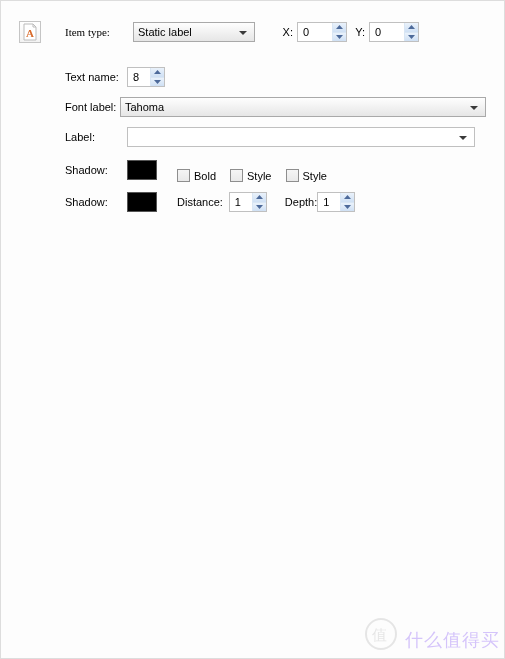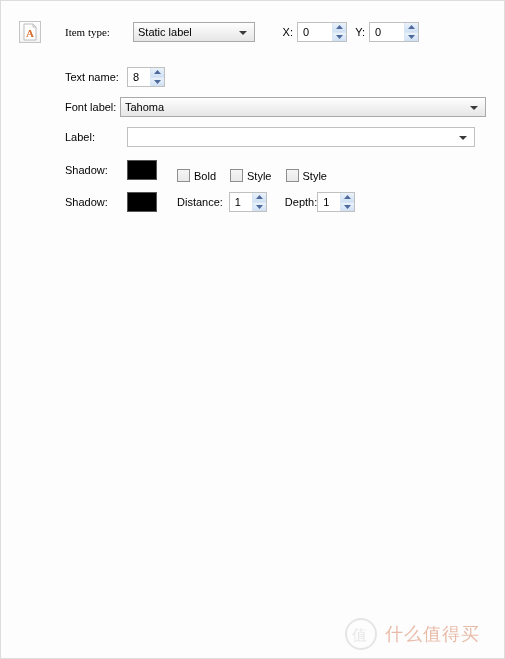--- a/index.html
+++ b/index.html
@@ -88,25 +88,25 @@
     border: 1px solid #8e8e8e;
     background: linear-gradient(#f5f5f5,#e9e9e9);
     display: inline-block;
     vertical-align: middle;
     margin-right: 4px;
   }
   .check-wrap { display: flex; align-items: center; margin-right: 14px; }
   .check-wrap span { vertical-align: middle; margin-top: 12px; }
   .watermark {
     position: absolute;
-    right: 24px; bottom: 6px;
-    display: flex; align-items: center;
+    right: 4px; bottom: 6px;
+    display: flex; align-items: flex-end;
     opacity: 0.35;
     font-size: 18px;
-    color: #c2410c;
+    color: #8b5cf6;
     letter-spacing: 1px;
   }
   .watermark svg { width: 36px; height: 36px; margin-right: 6px; }
   .spin-sm .val { width: 22px; }
 </style>
 </head>
 <body>
 
 <div class="row">
   <div class="icon-box">

